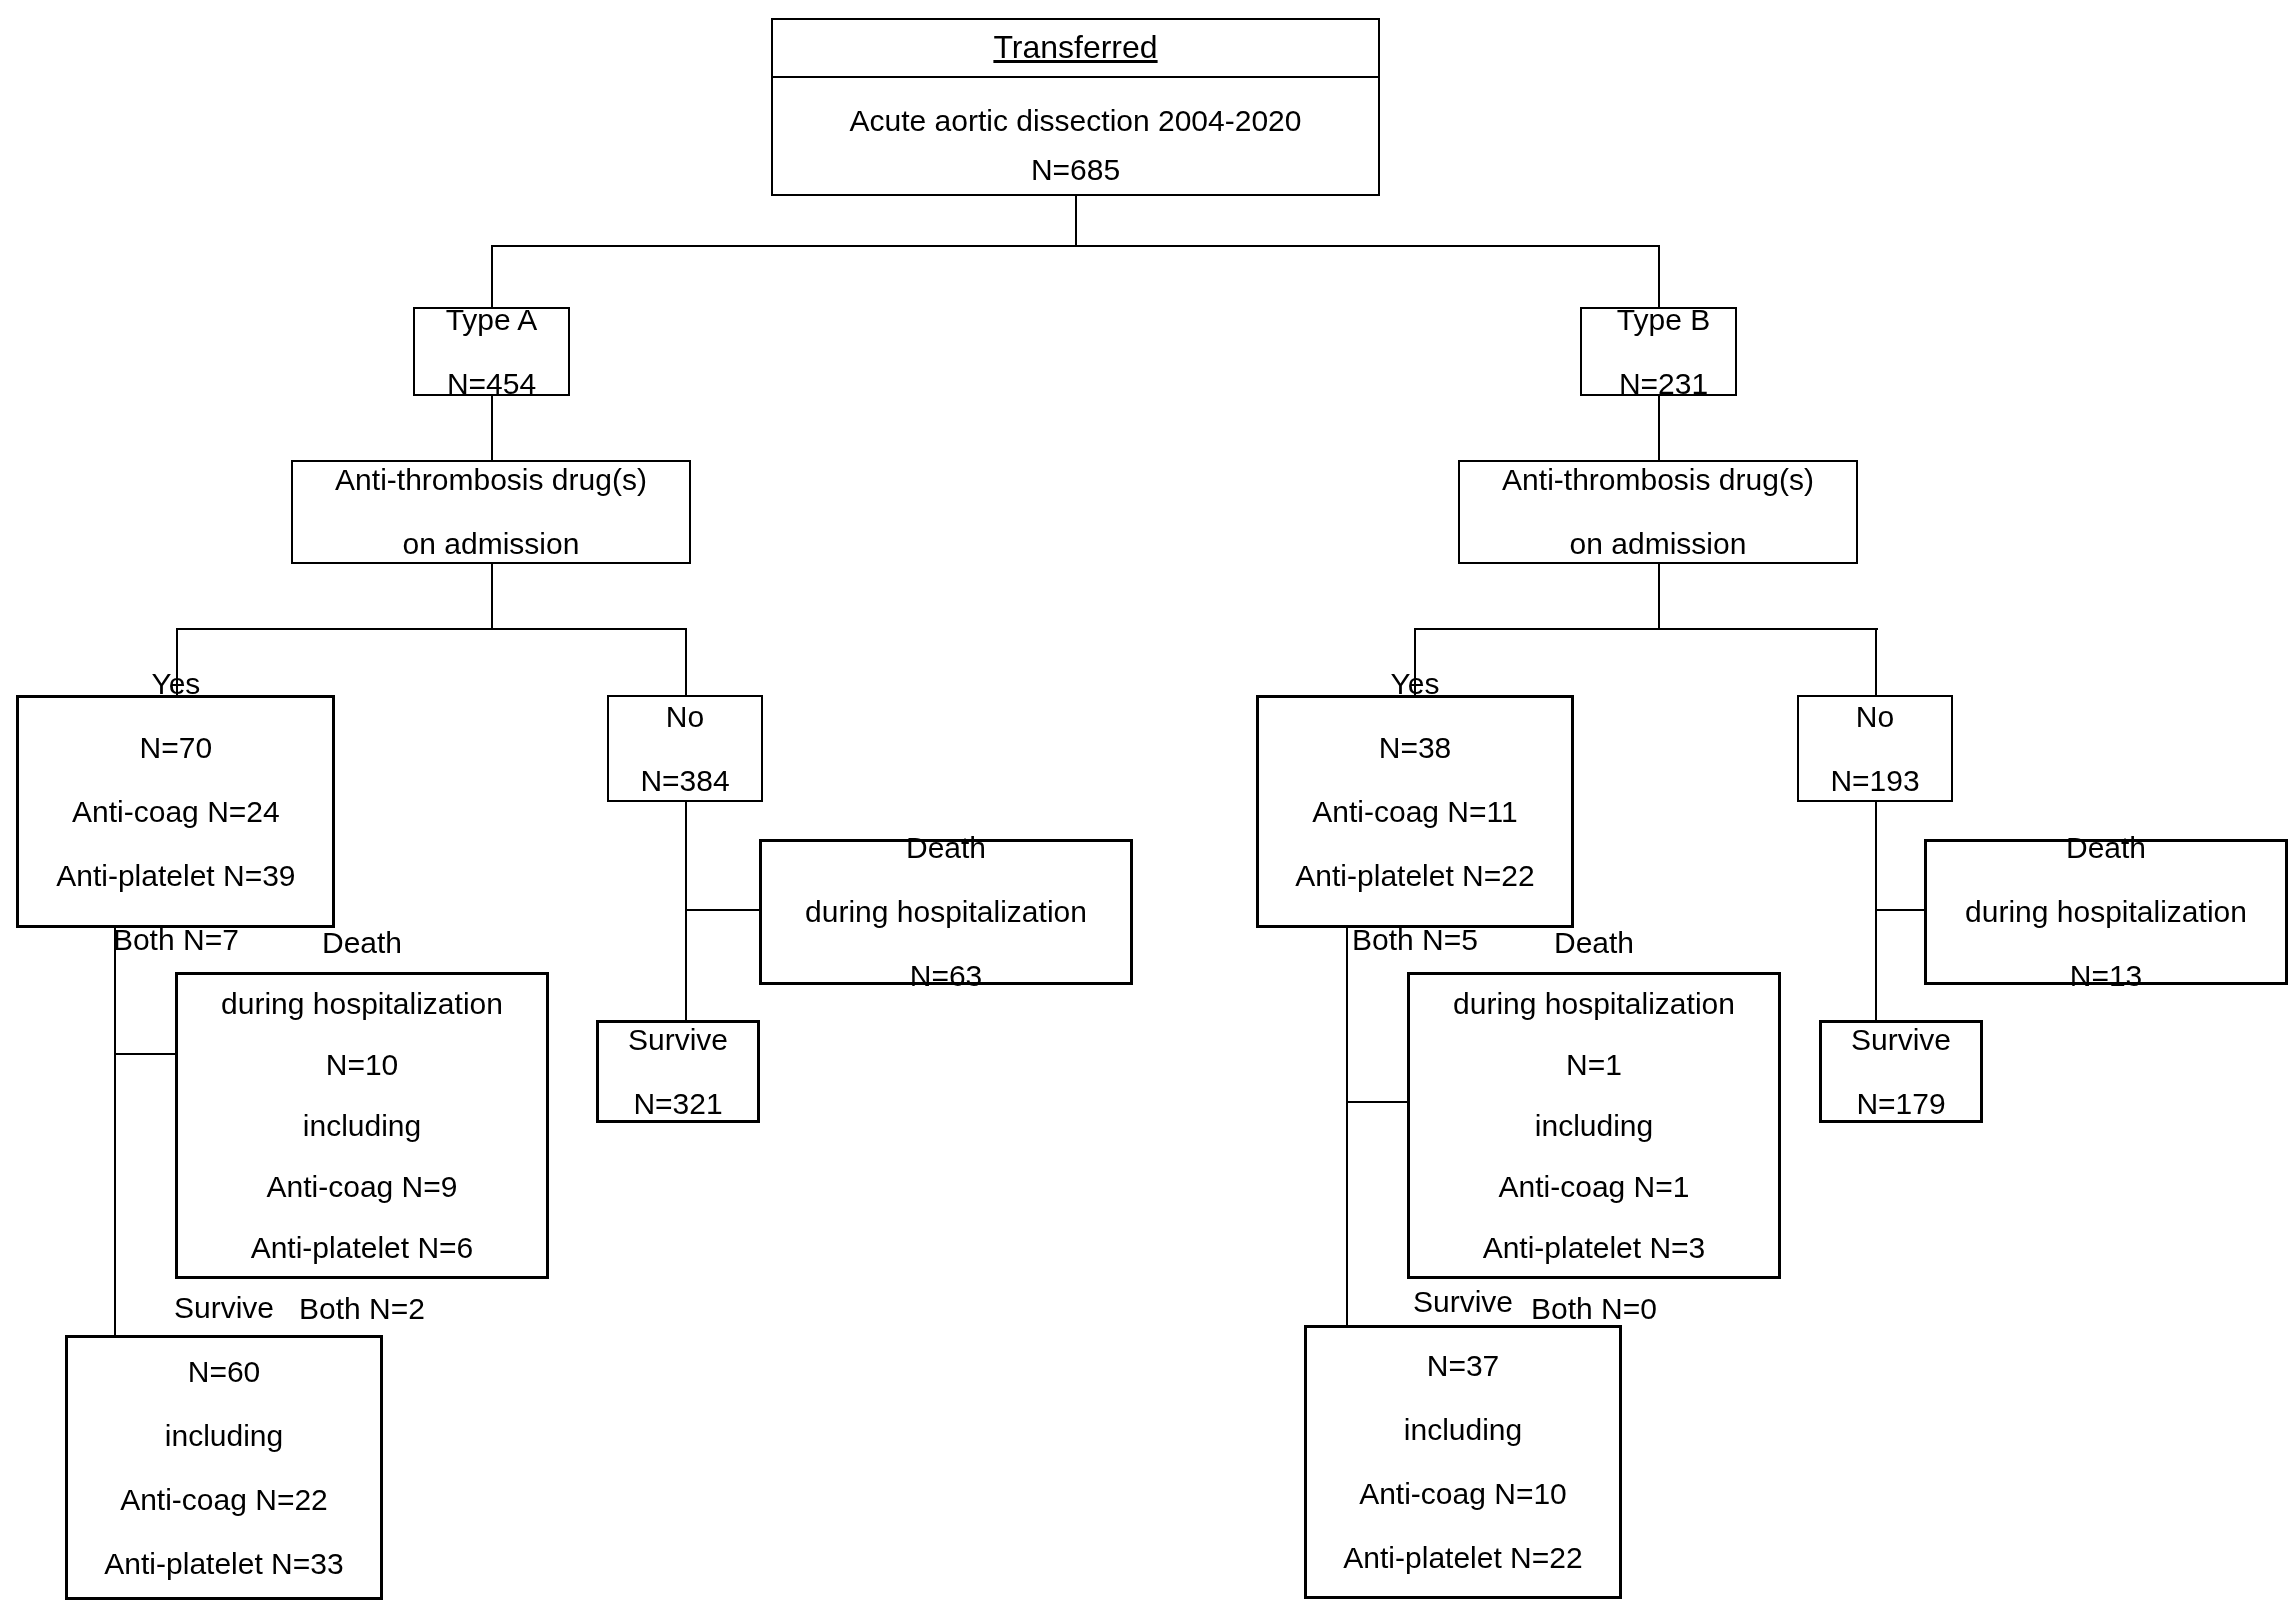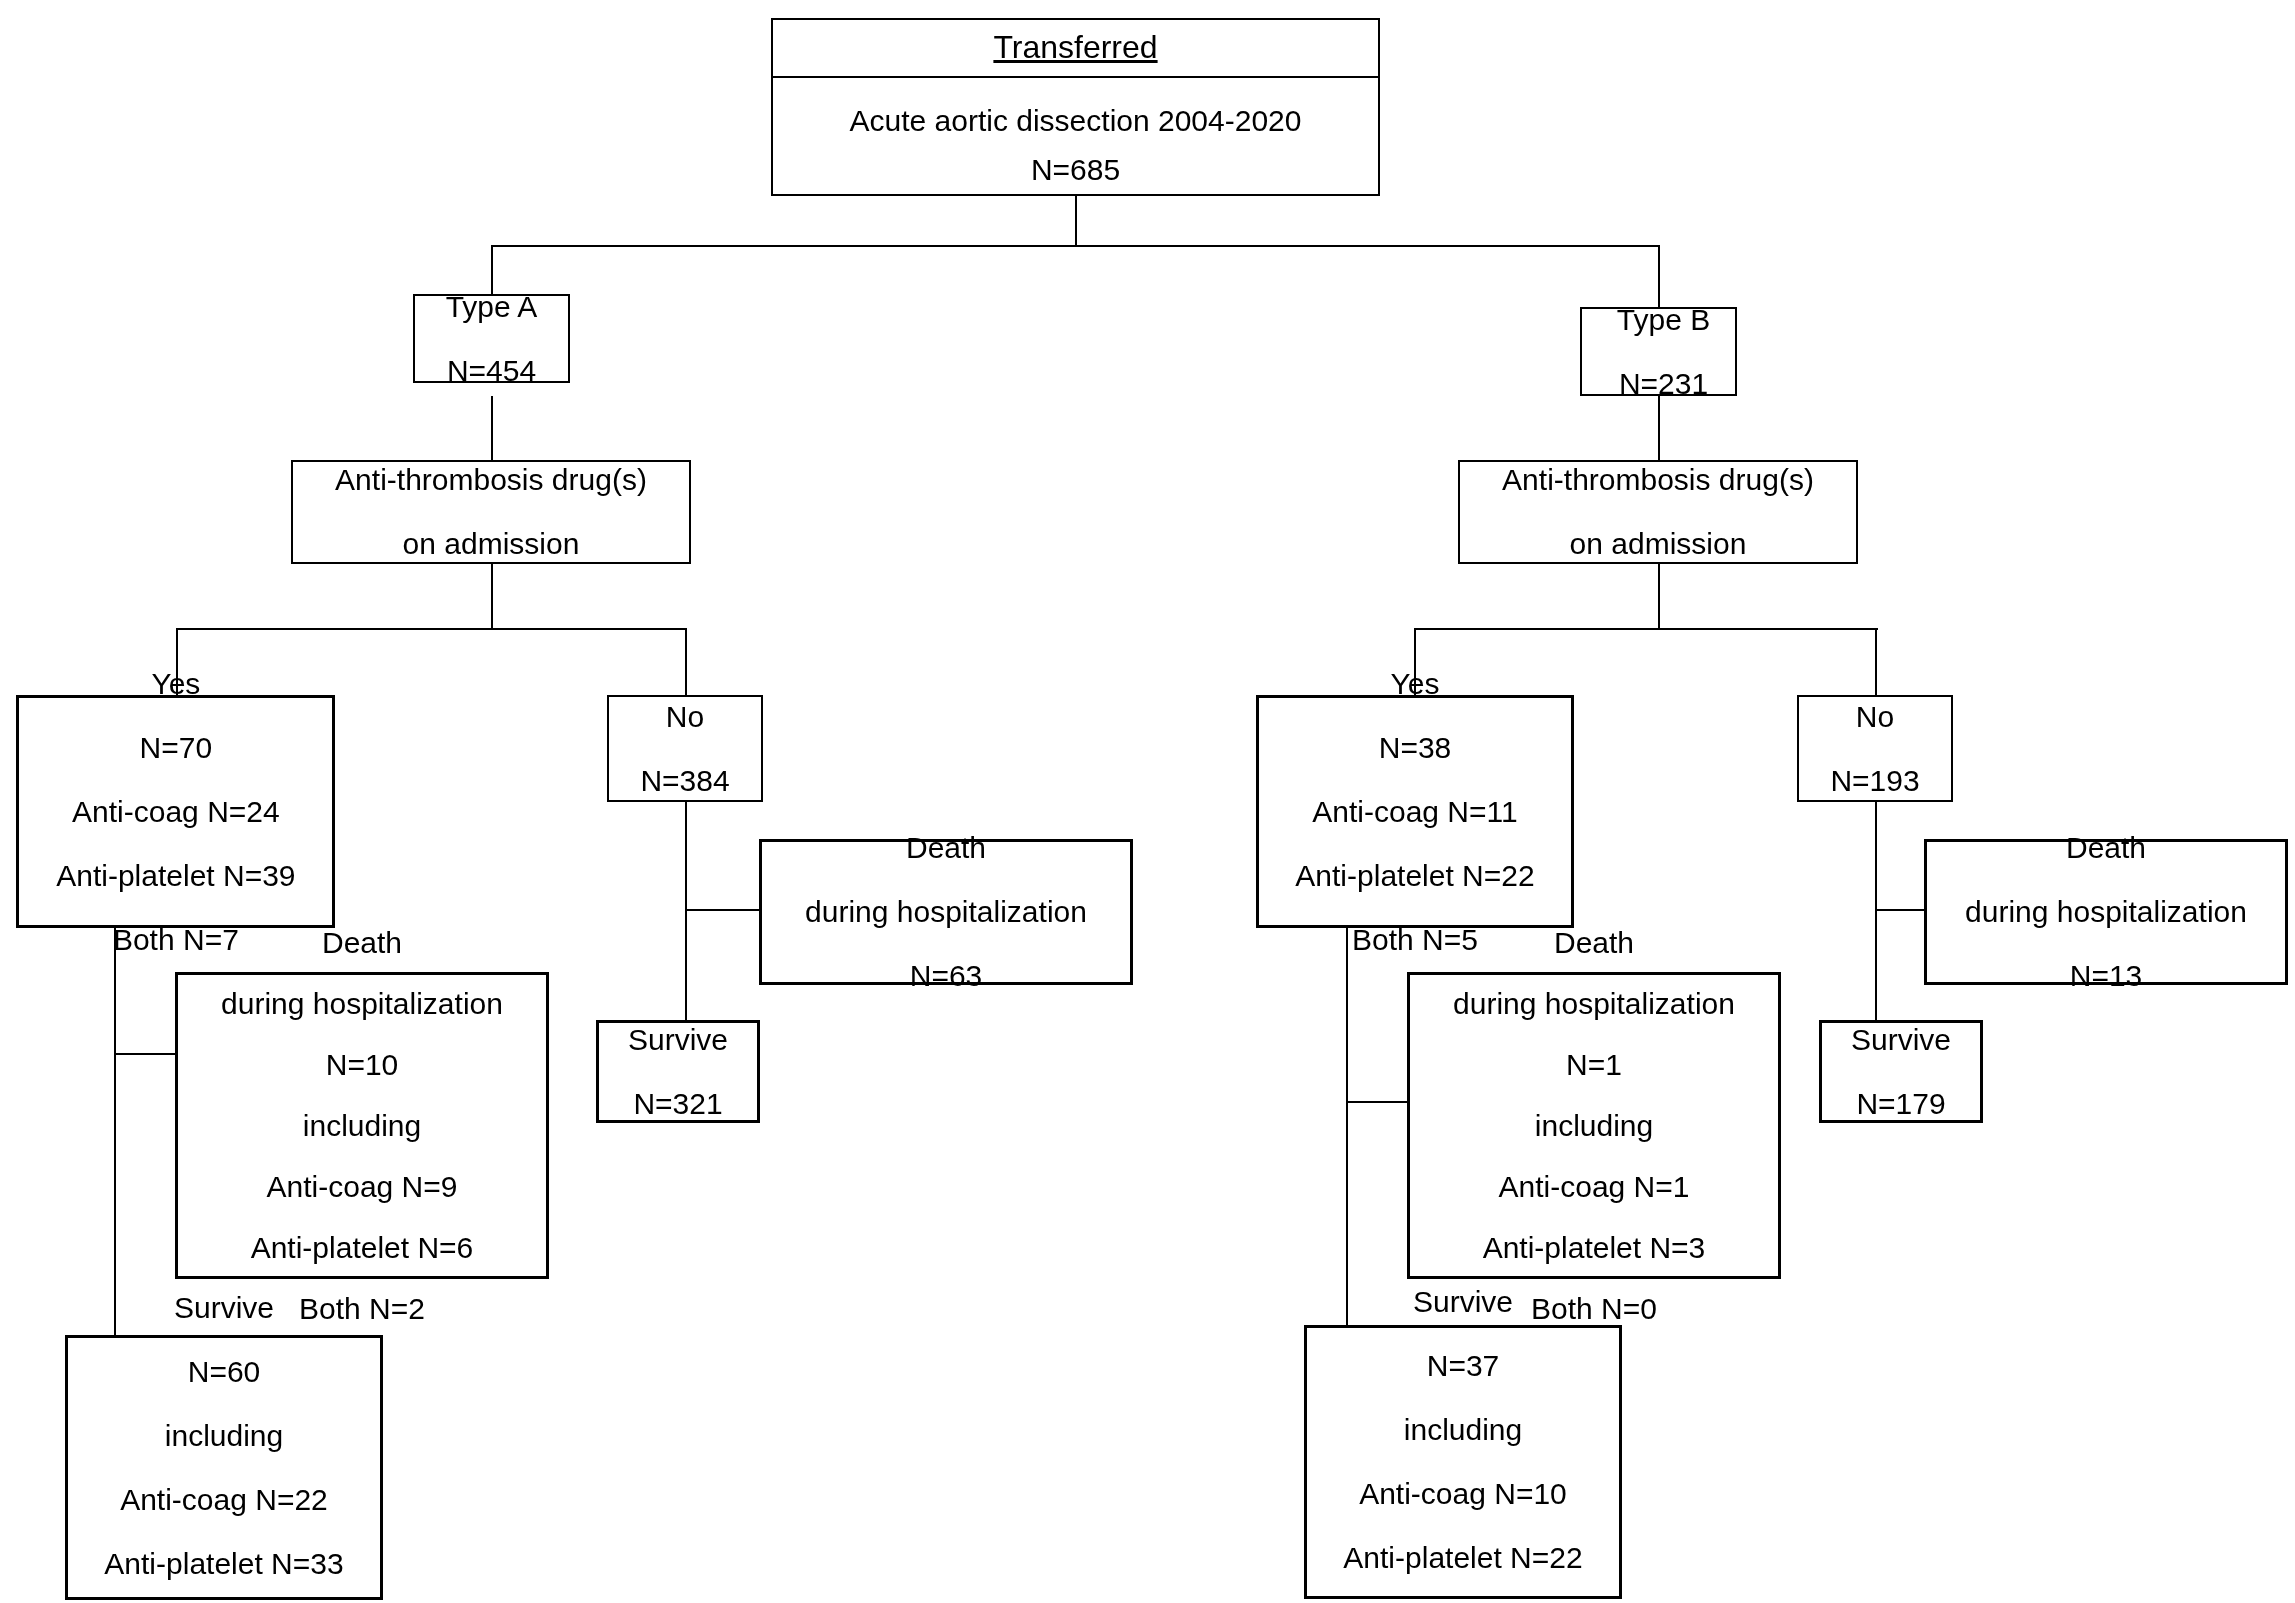--- a/index.html
+++ b/index.html
@@ -33,21 +33,21 @@
   #box-transferred { left: 771px; top: 17.5px; width: 609px; height: 178px; padding: 0; }
   #box-transferred .title-sect {
     height: 72px; border-bottom: 2.6px solid #000000;
     display: flex; align-items: center; justify-content: center;
     font-size: 32px; text-decoration: underline;
   }
   #box-transferred .content-sect {
     flex: 1; display: flex; flex-direction: column; justify-content: center;
   }
 
-  #box-type-a        { left: 413px;  top: 294px;  width: 157px; height: 89px; }
+  #box-type-a        { left: 413px;  top: 307px;  width: 157px; height: 89px; }
   #box-type-b        { left: 1580px; top: 307px;  width: 157px; height: 89px; padding-left: 10px; }
   #box-at-a          { left: 291px;  top: 460px;  width: 400px; height: 104px; }
   #box-at-b          { left: 1458px; top: 460px;  width: 400px; height: 104px; }
   #box-yes-a         { left: 16.4px;   top: 695px; width: 319px; height: 233px; }
   #box-yes-b         { left: 1256px; top: 695px; width: 318px; height: 233px; }
   #box-no-a          { left: 607px; top: 695px; width: 156px; height: 107px; }
   #box-no-b          { left: 1797px; top: 695px; width: 156px; height: 107px; }
   #box-death-no-a    { left: 759px; top: 839px; width: 374px; height: 146px; }
   #box-death-no-b    { left: 1924px; top: 839px; width: 364px; height: 146px; }
   #box-survive-no-a  { left: 596px; top: 1020px; width: 164px; height: 103px; }

